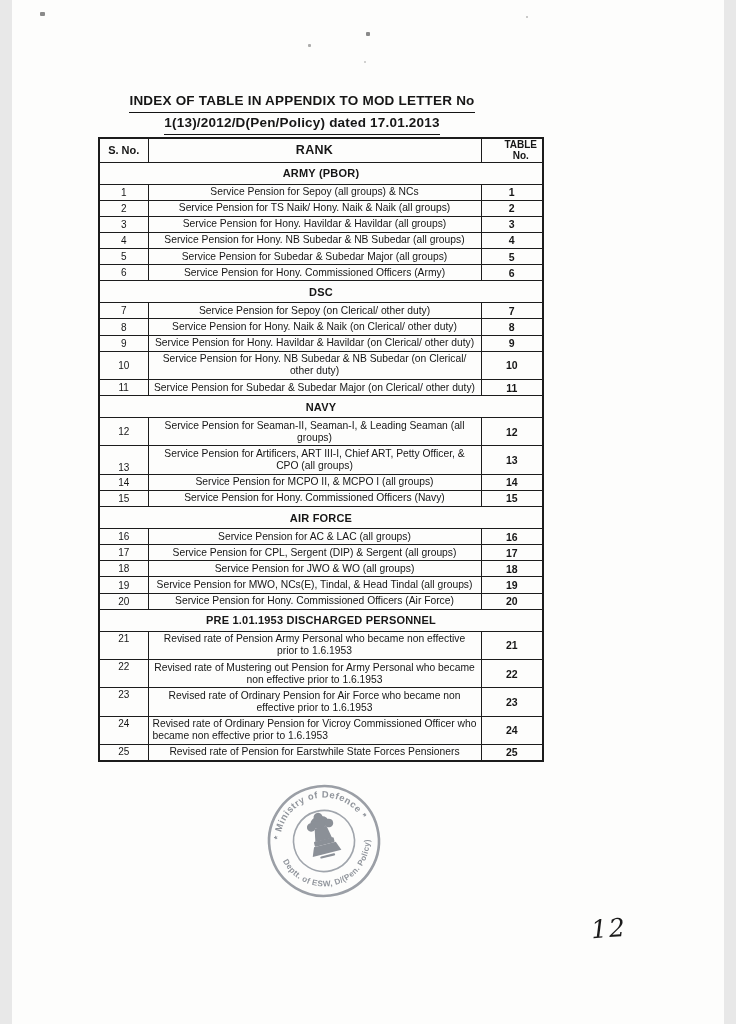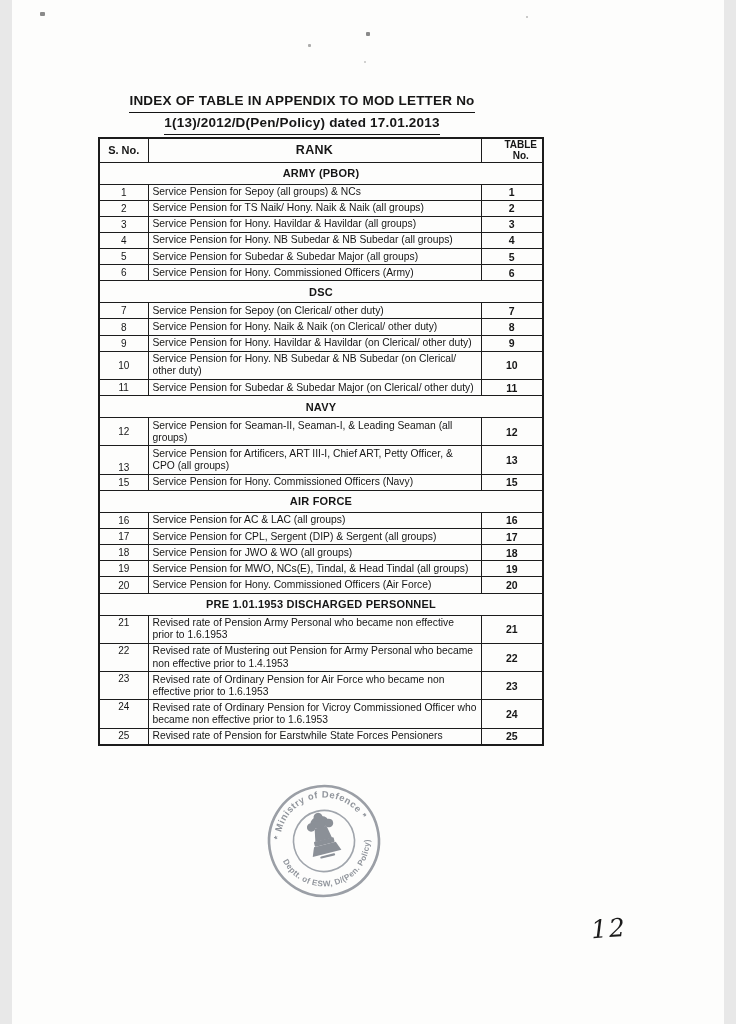--- a/index.html
+++ b/index.html
@@ -56,20 +56,21 @@
     text-align: center;
     font-size: 10px;
     vertical-align: middle;
     padding: 1px 2px;
   }
   td.rank {
     font-size: 10.3px;
     padding: 1.5px 4px 1.5px 4px;
     line-height: 1.18;
     vertical-align: middle;
+    text-align: center;
   }
   td.tno {
     text-align: center;
     font-weight: bold;
     font-size: 10.5px;
     vertical-align: middle;
     padding: 1px 2px;
   }
   tr.data-row { height: 15px; }
 
@@ -188,20 +189,25 @@
           <td class="sno">12</td>
           <td class="rank">Service Pension for Seaman-II, Seaman-I, &amp; Leading Seaman (all groups)</td>
           <td class="tno">12</td>
         </tr>
         <tr class="data-row">
           <td class="sno" style="vertical-align: bottom;">13</td>
           <td class="rank">Service Pension for Artificers, ART III-I, Chief ART, Petty Officer, &amp;      CPO (all groups)</td>
           <td class="tno">13</td>
         </tr>
         <tr class="data-row">
+          <td class="sno">14</td>
+          <td class="rank">Service Pension for MCPO II, &amp; MCPO I (all groups)</td>
+          <td class="tno">14</td>
+        </tr>
+        <tr class="data-row">
           <td class="sno">15</td>
           <td class="rank">Service Pension for Hony. Commissioned Officers (Navy)</td>
           <td class="tno">15</td>
         </tr>
         <tr class="section-row">
           <td colspan="3">AIR FORCE</td>
         </tr>
         <tr class="data-row">
           <td class="sno">16</td>
           <td class="rank">Service Pension for AC &amp; LAC (all groups)</td>
@@ -230,21 +236,21 @@
         <tr class="section-row">
           <td colspan="3">PRE 1.01.1953 DISCHARGED PERSONNEL</td>
         </tr>
         <tr class="data-row">
           <td class="sno" style="vertical-align: top;">21</td>
           <td class="rank">Revised rate of Pension Army Personal who became non effective prior to 1.6.1953</td>
           <td class="tno">21</td>
         </tr>
         <tr class="data-row">
           <td class="sno" style="vertical-align: top;">22</td>
-          <td class="rank">Revised rate of Mustering out Pension for Army Personal who became non effective prior to 1.4.1953</td>
+          <td class="rank">Revised rate of Mustering out Pension for Army Personal who became non effective prior to 1.6.1953</td>
           <td class="tno">22</td>
         </tr>
         <tr class="data-row">
           <td class="sno" style="vertical-align: top;">23</td>
           <td class="rank">Revised rate of Ordinary Pension for Air Force  who became non effective prior to 1.6.1953</td>
           <td class="tno">23</td>
         </tr>
         <tr class="data-row">
           <td class="sno" style="vertical-align: top;">24</td>
           <td class="rank" style="text-align: justify; margin-left: 8px;">Revised rate of Ordinary Pension for Vicroy Commissioned Officer who became non effective prior to 1.6.1953</td>

